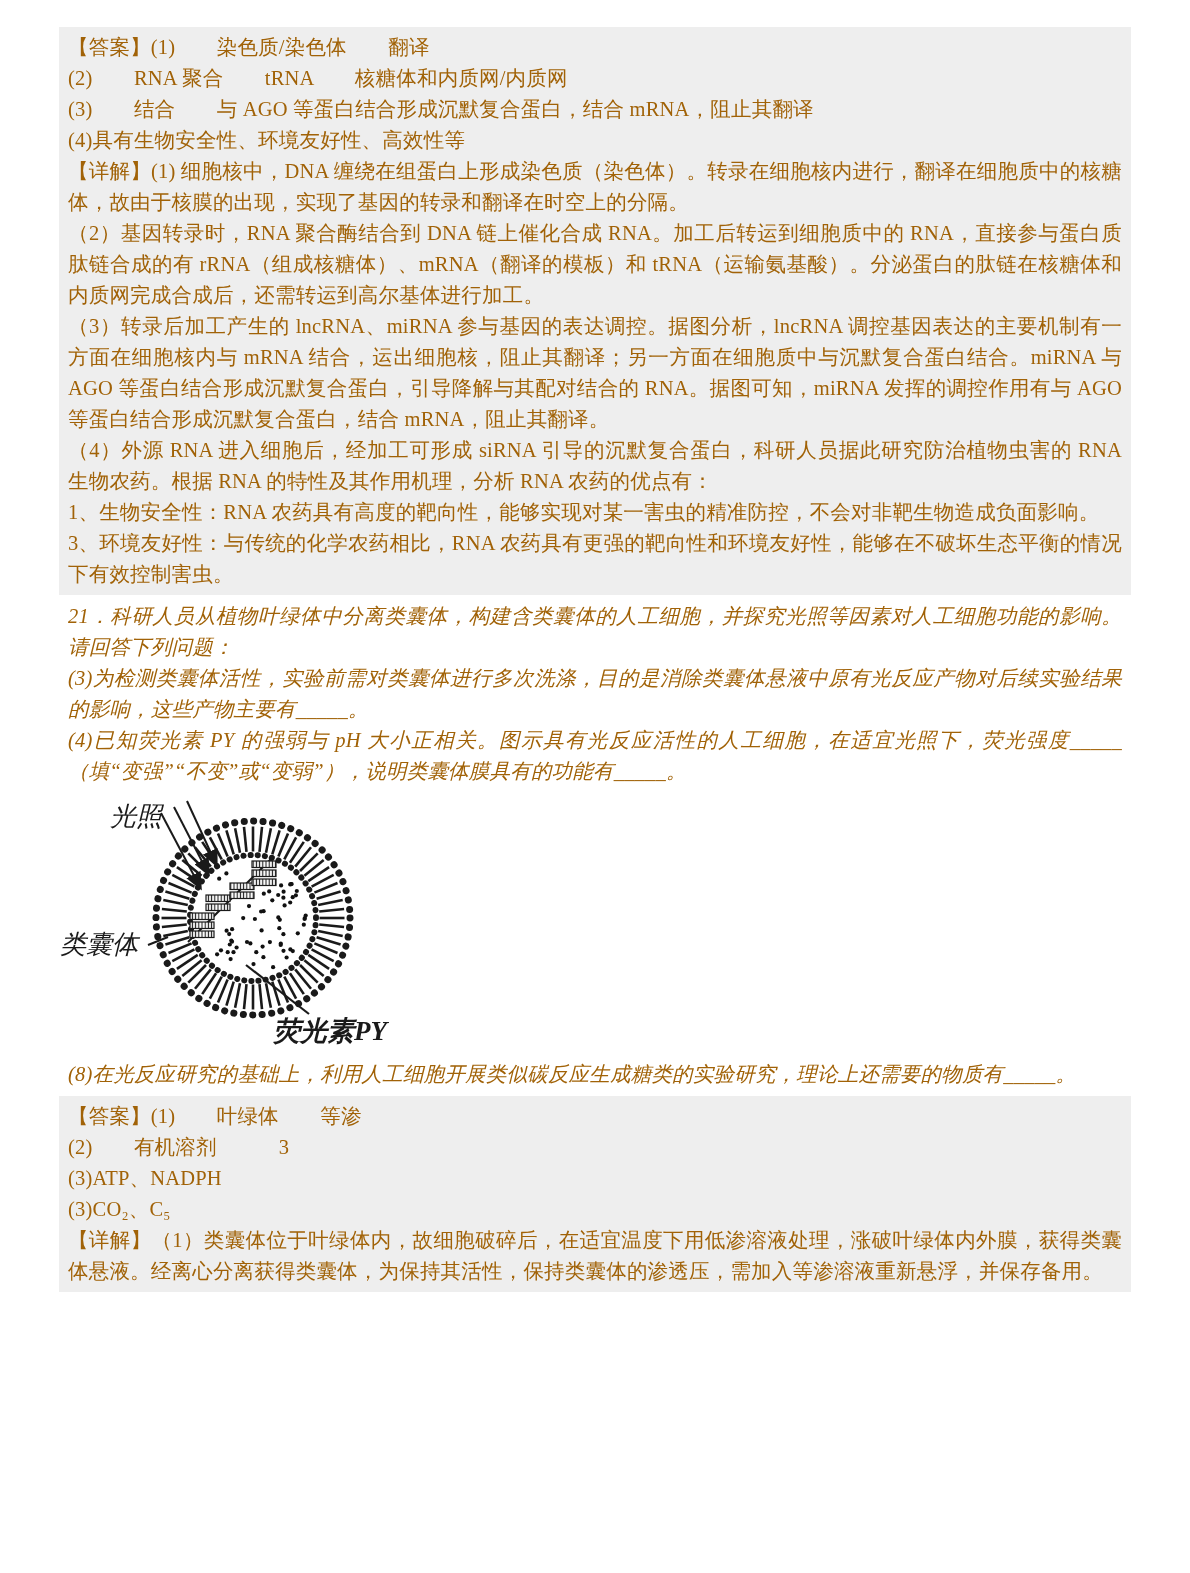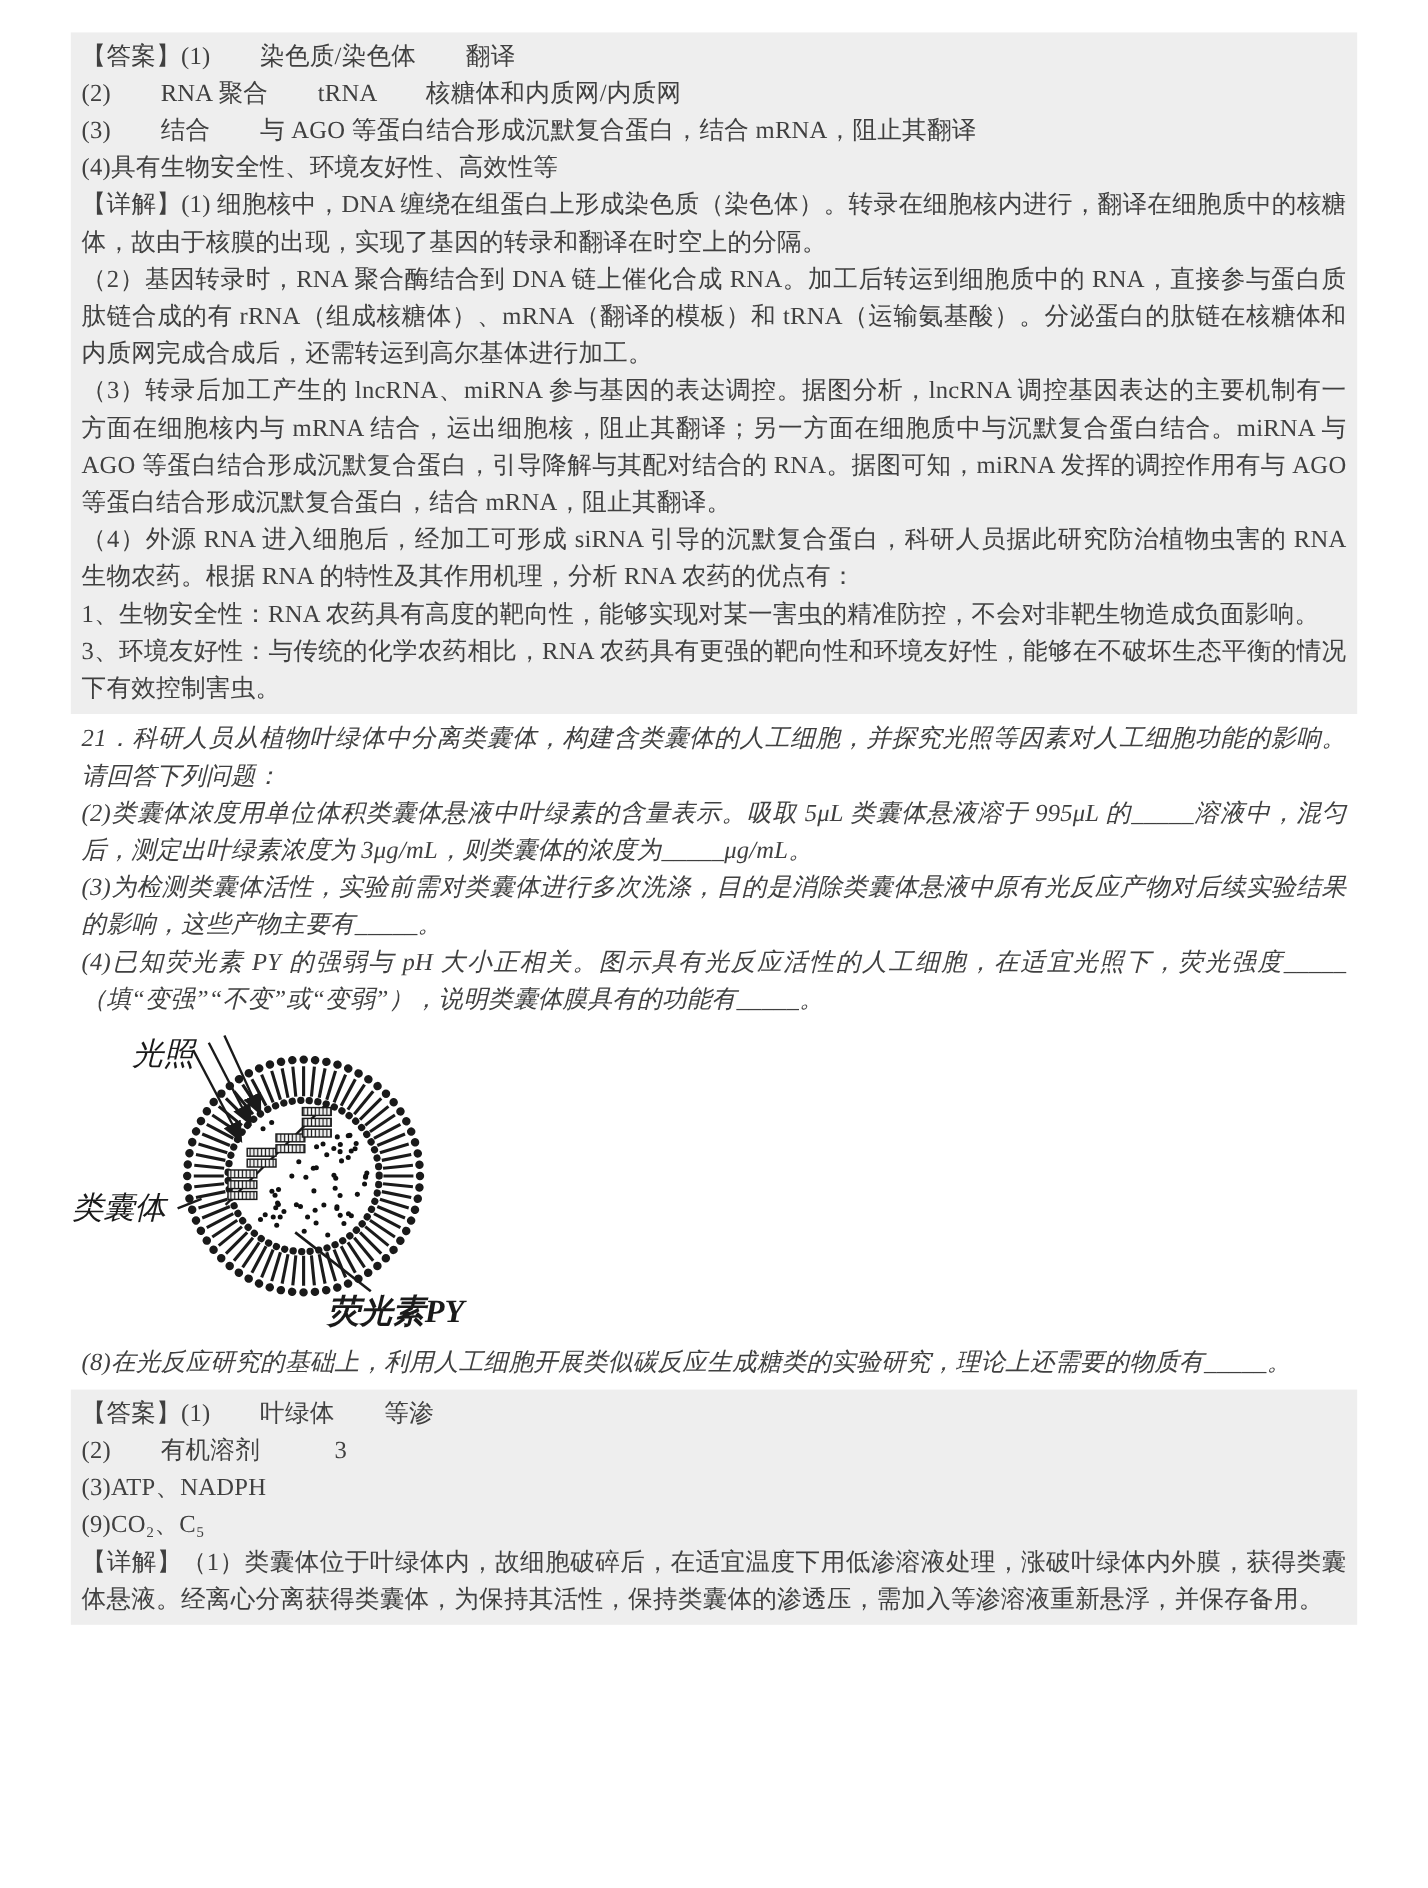--- a/index.html
+++ b/index.html
@@ -2,21 +2,21 @@
 <html><head>
 <meta charset="utf-8">
 <style>
   html,body{margin:0;padding:0;background:#ffffff;}
   .page{
     position:relative;
     width:1190px;height:1573px;
     background:#ffffff;
     overflow:hidden;
     font-family:"Liberation Serif","DejaVu Serif",serif;
-    color:#404040;
+    color:#a16207;
   }
   .doc{
     position:absolute;
     left:68px;top:27px;
     width:1054px;
   }
   .para{
     margin:0;
     font-size:20.5px;
     line-height:31px;
@@ -55,21 +55,20 @@
       <p class="para">【详解】(1) 细胞核中，DNA 缠绕在组蛋白上形成染色质（染色体）。转录在细胞核内进行，翻译在细胞质中的核糖体，故由于核膜的出现，实现了基因的转录和翻译在时空上的分隔。</p>
       <p class="para">（2）基因转录时，RNA 聚合酶结合到 DNA 链上催化合成 RNA。加工后转运到细胞质中的 RNA，直接参与蛋白质肽链合成的有 rRNA（组成核糖体）、mRNA（翻译的模板）和 tRNA（运输氨基酸）。分泌蛋白的肽链在核糖体和内质网完成合成后，还需转运到高尔基体进行加工。</p>
       <p class="para">（3）转录后加工产生的 lncRNA、miRNA 参与基因的表达调控。据图分析，lncRNA 调控基因表达的主要机制有一方面在细胞核内与 mRNA 结合，运出细胞核，阻止其翻译；另一方面在细胞质中与沉默复合蛋白结合。miRNA 与 AGO 等蛋白结合形成沉默复合蛋白，引导降解与其配对结合的 RNA。据图可知，miRNA 发挥的调控作用有与 AGO 等蛋白结合形成沉默复合蛋白，结合 mRNA，阻止其翻译。</p>
       <p class="para">（4）外源 RNA 进入细胞后，经加工可形成 siRNA 引导的沉默复合蛋白，科研人员据此研究防治植物虫害的 RNA 生物农药。根据 RNA 的特性及其作用机理，分析 RNA 农药的优点有：</p>
       <p class="para">1、生物安全性：RNA 农药具有高度的靶向性，能够实现对某一害虫的精准防控，不会对非靶生物造成负面影响。</p>
       <p class="para">3、环境友好性：与传统的化学农药相比，RNA 农药具有更强的靶向性和环境友好性，能够在不破坏生态平衡的情况下有效控制害虫。</p>
     </div>
 
     <div class="qsection">
       <p class="para">21．科研人员从植物叶绿体中分离类囊体，构建含类囊体的人工细胞，并探究光照等因素对人工细胞功能的影响。请回答下列问题：</p>
-      <p class="para">(2)类囊体浓度用单位体积类囊体悬液中叶绿素的含量表示。吸取 5μL 类囊体悬液溶于 995μL 的_____溶液中，混匀后，测定出叶绿素浓度为 3μg/mL，则类囊体的浓度为_____μg/mL。</p>
       <p class="para">(3)为检测类囊体活性，实验前需对类囊体进行多次洗涤，目的是消除类囊体悬液中原有光反应产物对后续实验结果的影响，这些产物主要有_____。</p>
       <p class="para">(4)已知荧光素 PY 的强弱与 pH 大小正相关。图示具有光反应活性的人工细胞，在适宜光照下，荧光强度_____（填“变强”“不变”或“变弱”），说明类囊体膜具有的功能有_____。</p>
 
       <div class="figure">
         <svg width="436" height="262" viewBox="0 0 436 262" xmlns="http://www.w3.org/2000/svg">
           <defs>
             <marker id="arrowhead" markerWidth="9" markerHeight="8" refX="7" refY="4" orient="auto">
               <path d="M0,0 L9,4 L0,8 z" fill="#1a1a1a"></path>
             </marker>
             <pattern id="hatch" width="3.2" height="8" patternUnits="userSpaceOnUse">
@@ -247,18 +246,18 @@
         </svg>
       </div>
 
       <p class="para">(8)在光反应研究的基础上，利用人工细胞开展类似碳反应生成糖类的实验研究，理论上还需要的物质有_____。</p>
     </div>
 
     <div class="hl ans2">
       <p class="para">【答案】(1)　　叶绿体　　等渗</p>
       <p class="para">(2)　　有机溶剂　　　3</p>
       <p class="para">(3)ATP、NADPH</p>
-      <p class="para">(9)CO₂、C₅</p>
+      <p class="para">(3)CO₂、C₅</p>
       <p class="para">【详解】（1）类囊体位于叶绿体内，故细胞破碎后，在适宜温度下用低渗溶液处理，涨破叶绿体内外膜，获得类囊体悬液。经离心分离获得类囊体，为保持其活性，保持类囊体的渗透压，需加入等渗溶液重新悬浮，并保存备用。</p>
     </div>
 
   </div>
 </div>
 
 </body></html>

